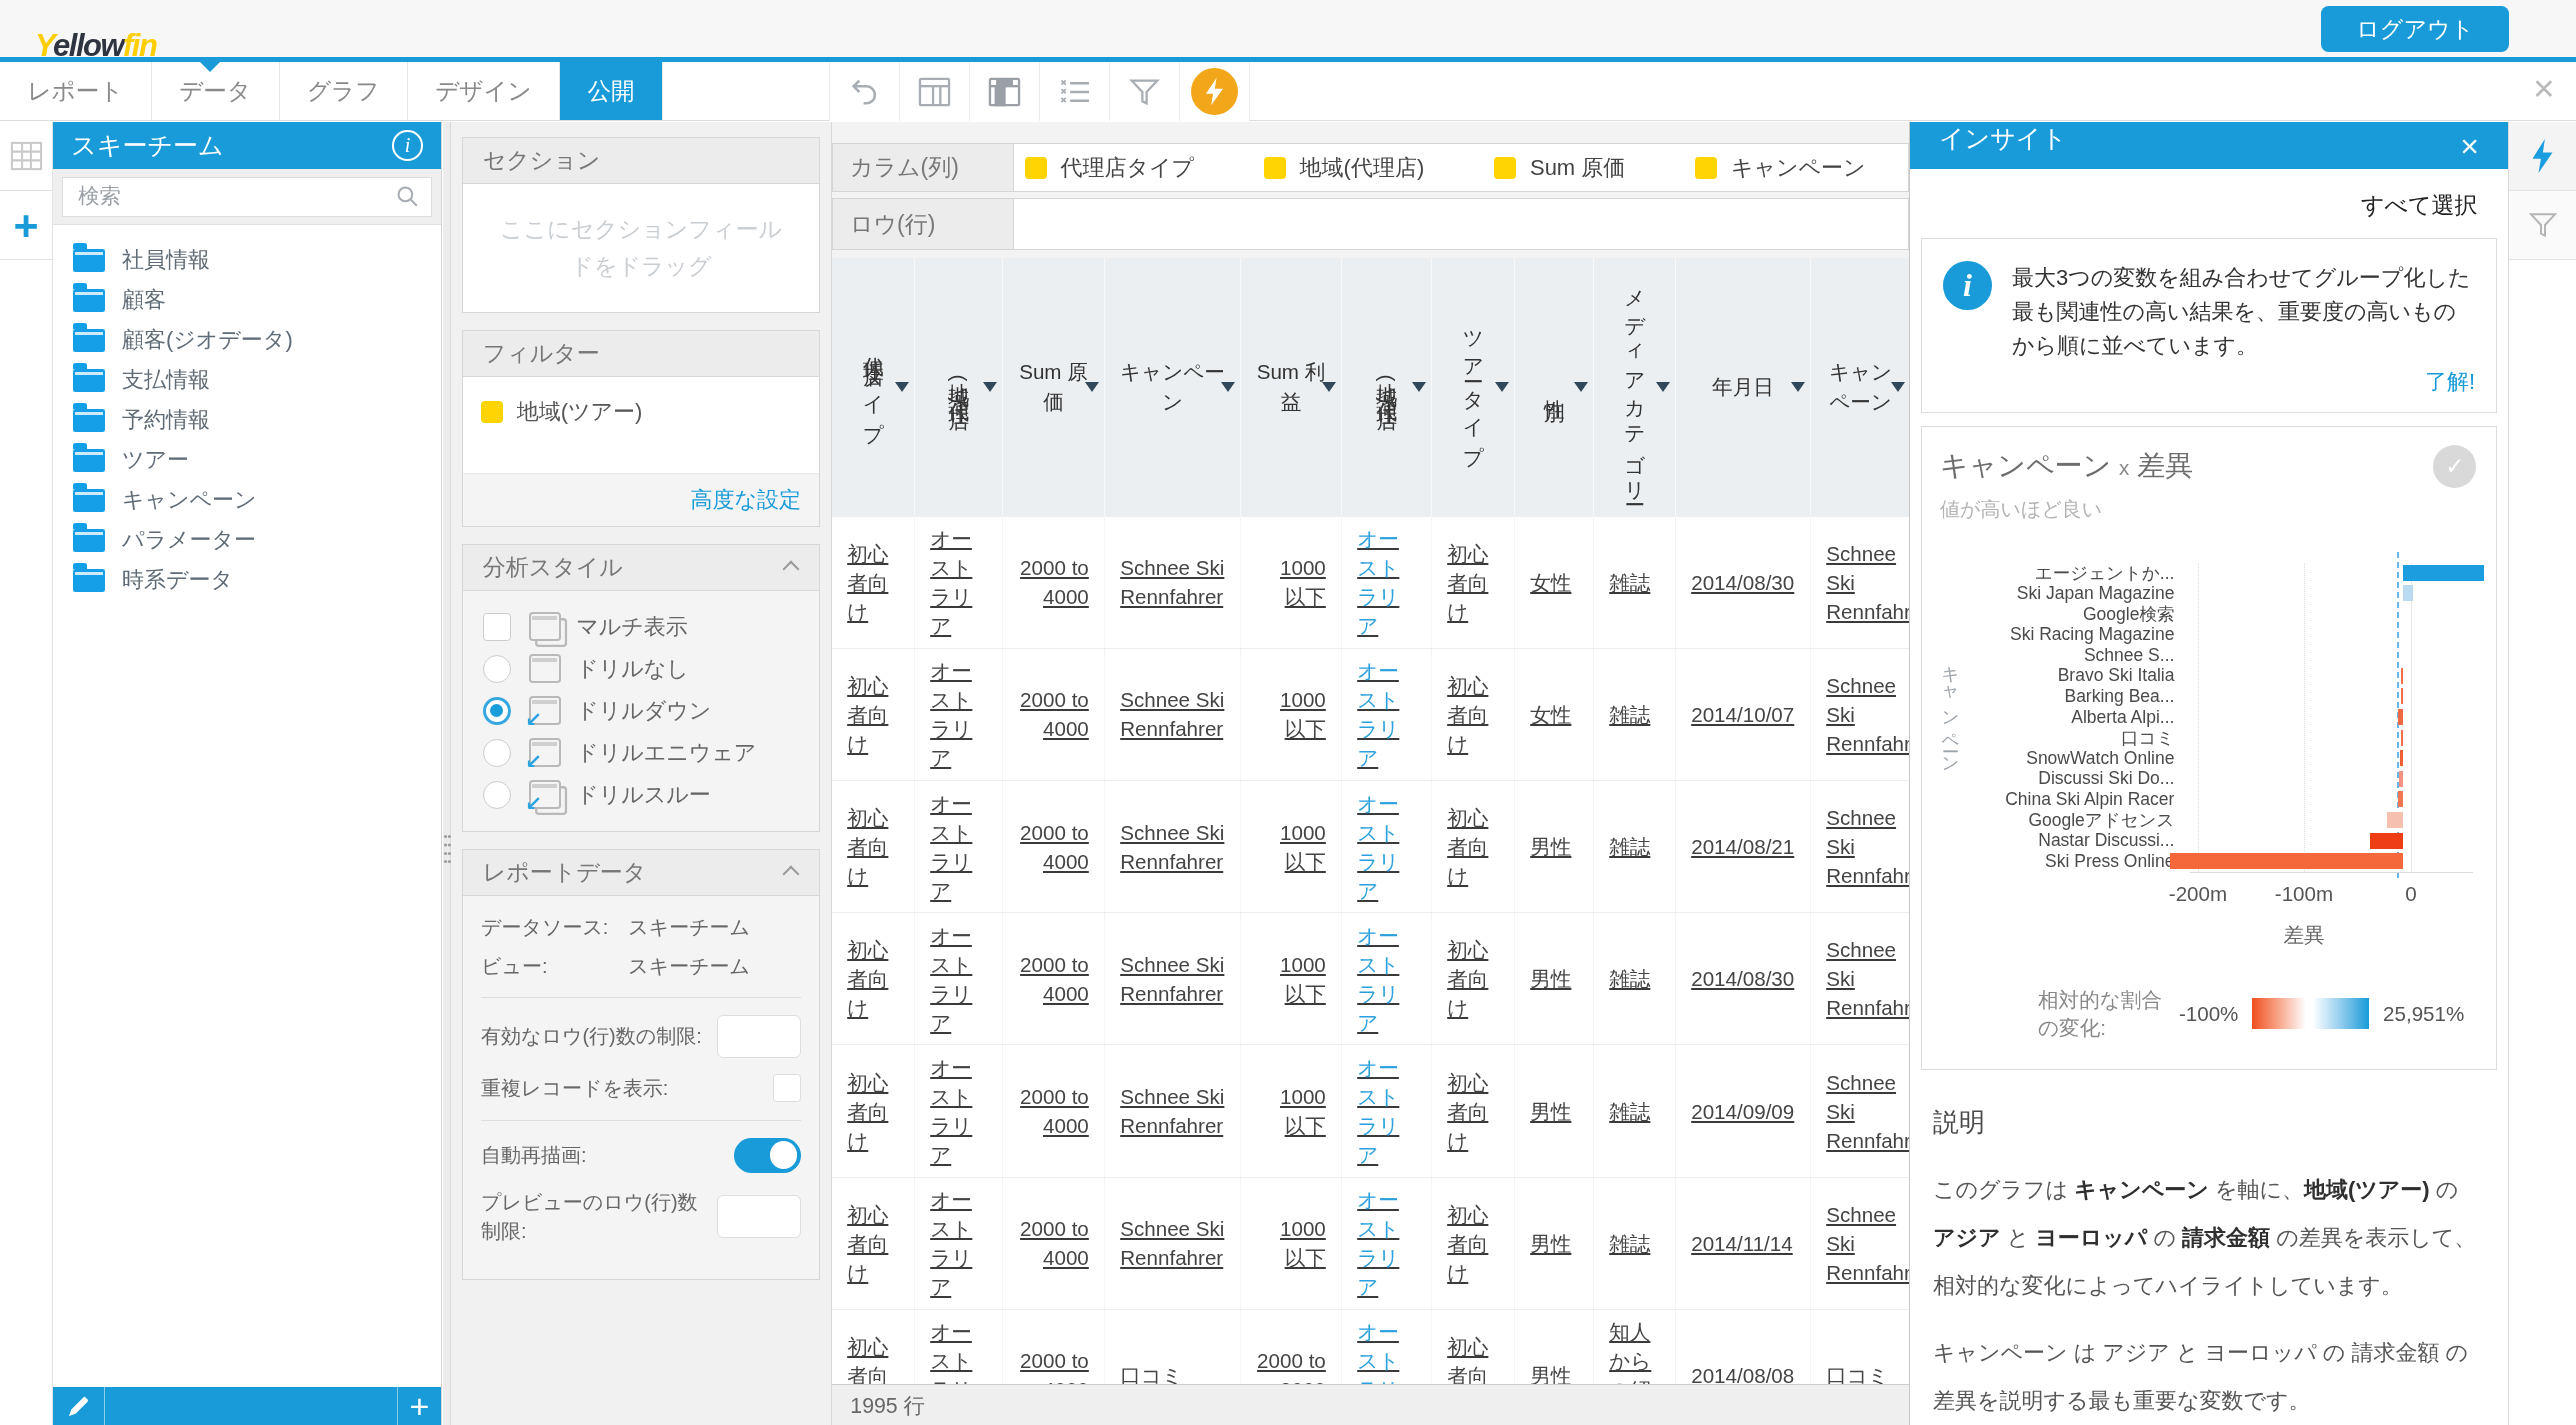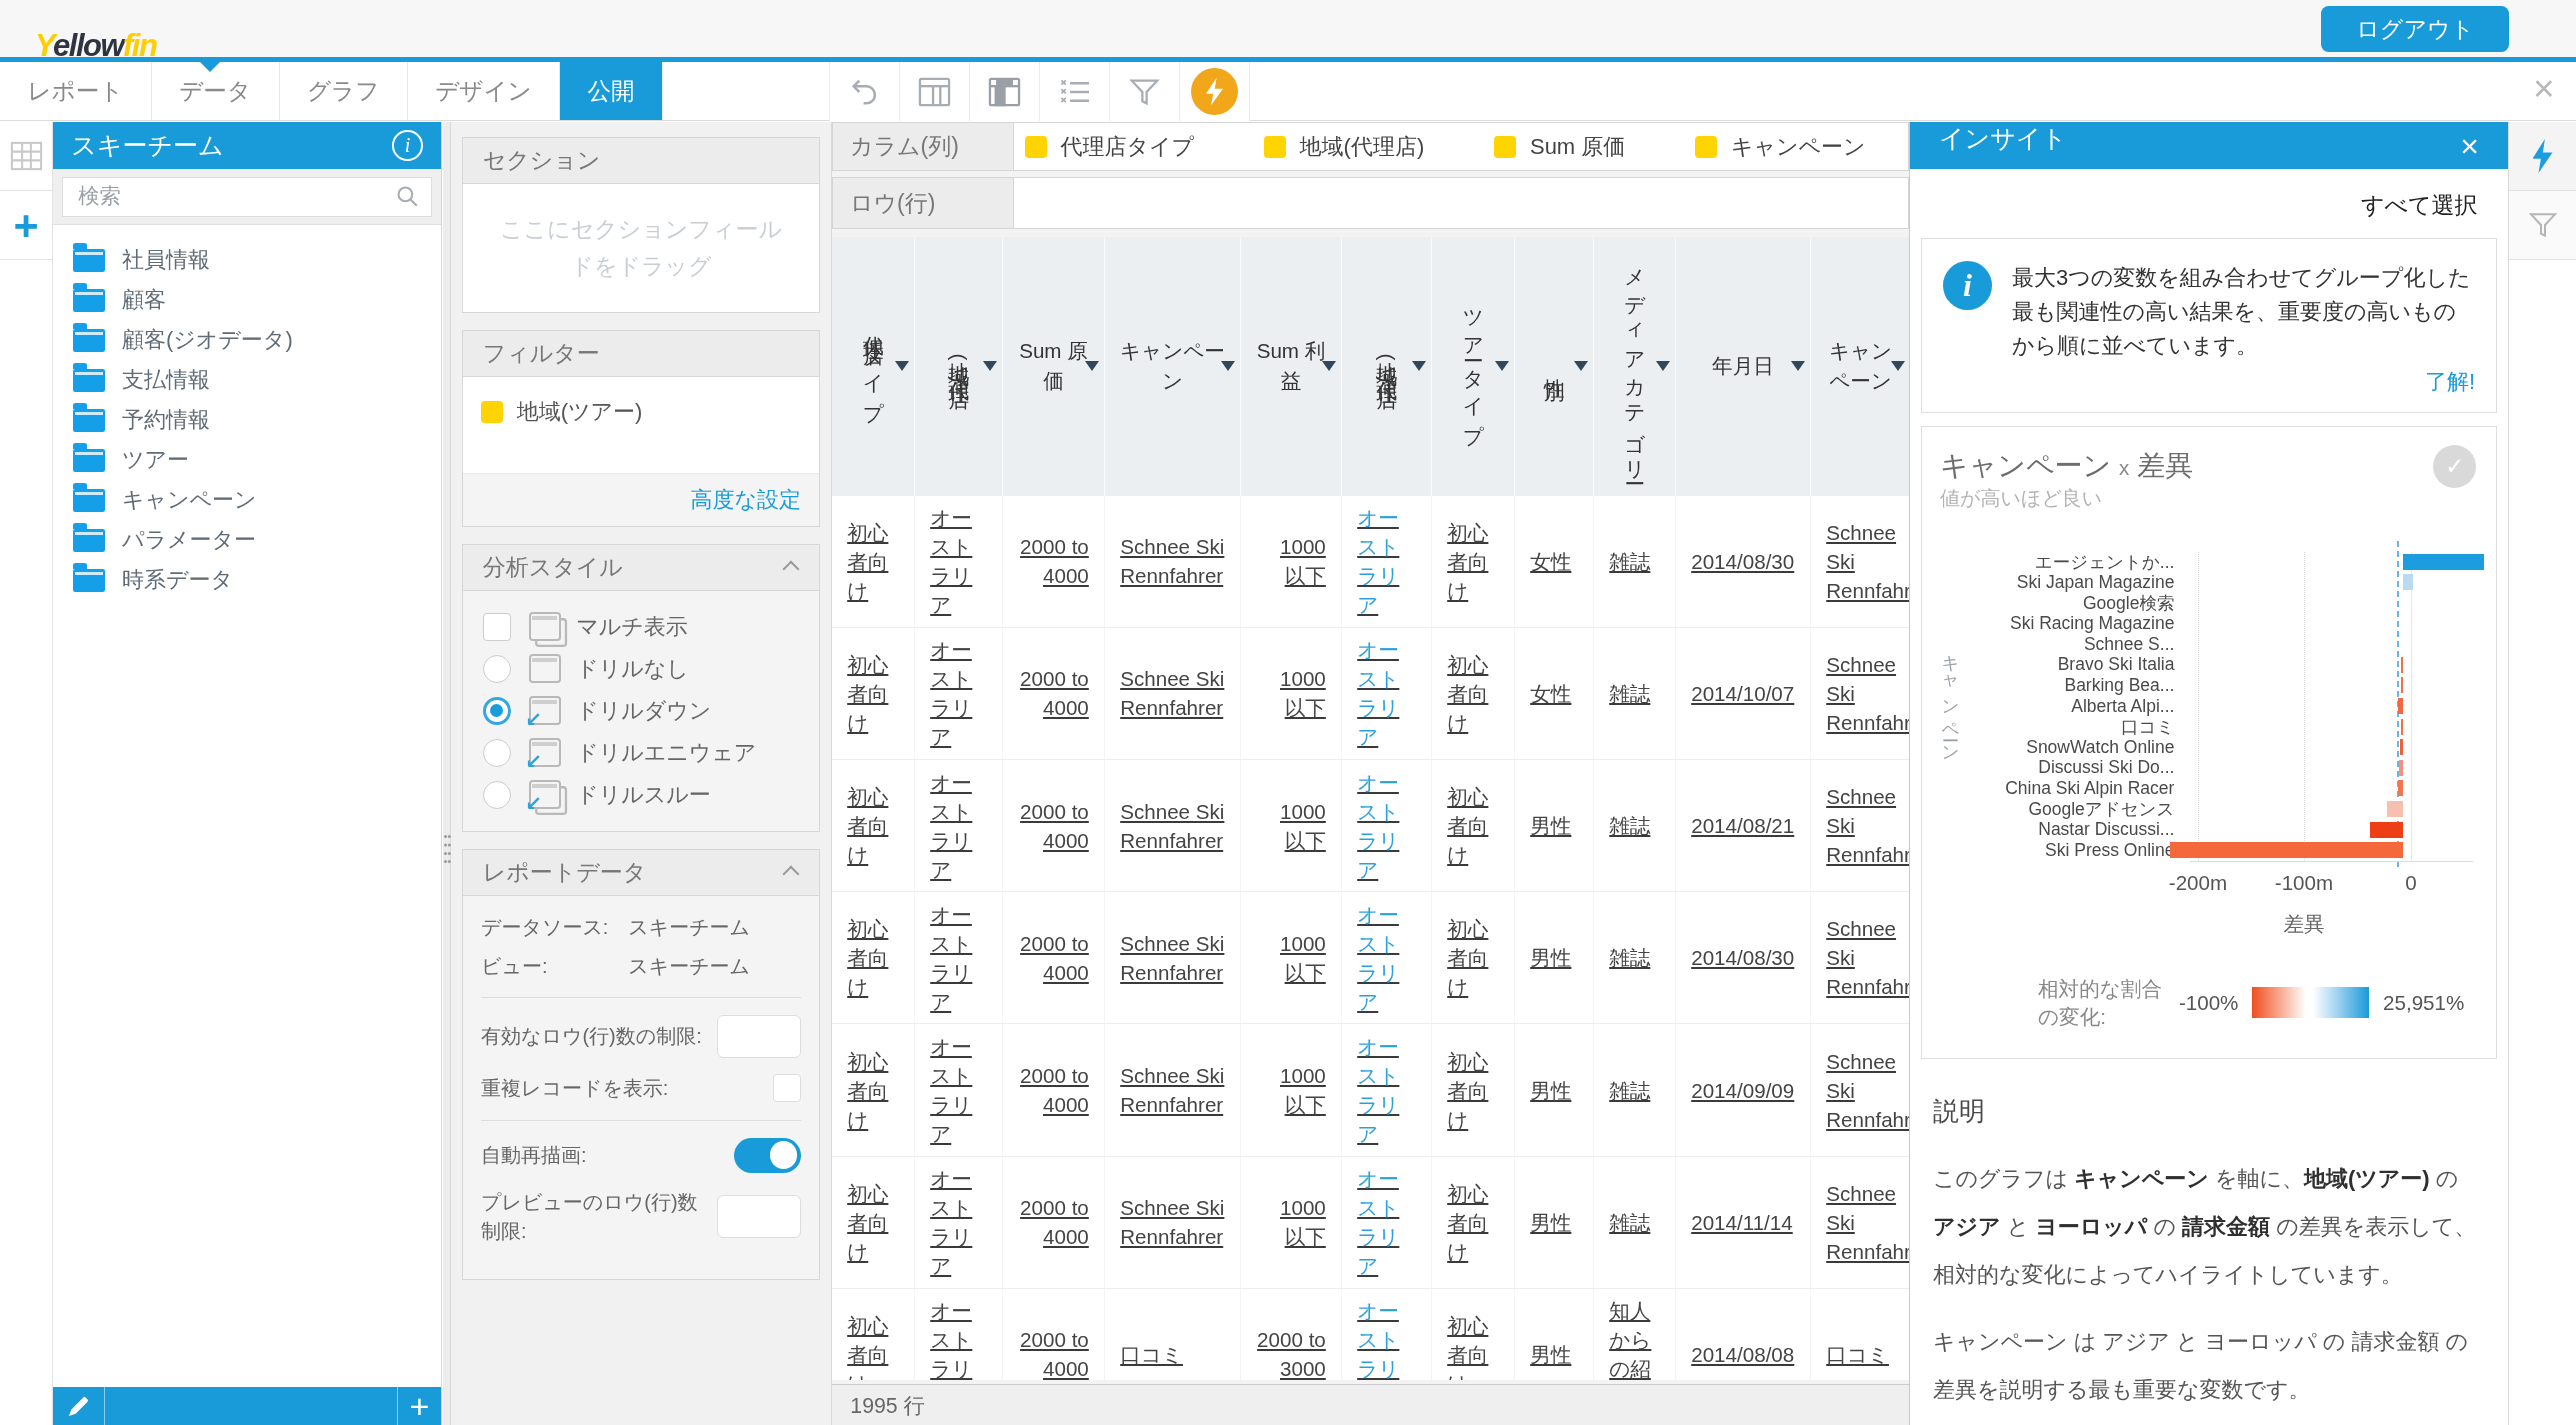--- a/index.html
+++ b/index.html
@@ -74,21 +74,21 @@
 .kv .k{width:46%;flex:none;}
 .rep-hr{border:none;border-top:0.8px solid #ddd;margin:17px 0;}
 .frow{display:flex;align-items:center;margin:15.2px 0;}
 .frow .lbl{flex:1;line-height:29px;}
 .inp{width:84px;height:43px;background:#fff;border:0.8px solid #ddd;border-radius:6.1px;flex:none;}
 .cb2{width:28px;height:28px;background:#fff;border:0.8px solid #ddd;border-radius:3.8px;flex:none;}
 .toggle{width:67px;height:35px;background:var(--blue);border-radius:17.5px;position:relative;flex:none;}
 .toggle::after{content:"";position:absolute;right:3.8px;top:3.8px;width:27.4px;height:27.4px;background:#fff;border-radius:50%;}
 
 #tablezone{position:absolute;left:832px;top:122px;bottom:0;width:1077px;background:#f3f3f3;overflow:hidden;}
-.pivot{display:flex;border:0.8px solid #d5d5d5;background:#fff;height:49px;margin-top:0;}
+.pivot{display:flex;border:0.8px solid #d5d5d5;background:#fff;height:49px;margin-top:21px;}
 .pivot .plabel{width:181px;background:#ececec;border-right:0.8px solid #d5d5d5;display:flex;align-items:center;padding-left:17px;font-size:23px;color:#777;flex:none;}
 .chips{display:flex;align-items:center;padding-left:10.7px;gap:70px;overflow:hidden;}
 .chips .chiprow{font-size:22px;color:#444;white-space:nowrap;}
 .pivot.rowp{margin-top:6.1px;height:52px;}
 .tbl{margin-top:7.6px;}
 .thead{display:flex;height:259px;background:#eceff1;}
 .th{position:relative;display:flex;align-items:center;justify-content:center;border-right:1.5px solid #f8f9fa;font-size:20.6px;color:#333;flex:none;}
 .th .hv{writing-mode:vertical-rl;text-orientation:mixed;letter-spacing:3.8px;line-height:1.2;}
 .th .hh{text-align:center;line-height:30.5px;padding:0 7.6px;}
 .sort{position:absolute;right:5.3px;top:50%;margin-top:-5.3px;width:0;height:0;border-left:7.6px solid transparent;border-right:7.6px solid transparent;border-top:10px solid #31475a;}
@@ -105,21 +105,21 @@
 .selall{text-align:right;padding:21.3px 30.5px 17px 0;font-size:23px;color:#222;}
 .card{margin:0 10.7px 12.2px;border:0.8px solid #ddd;background:#fff;}
 .info-row{display:flex;padding:21.3px 21.3px 4.6px;}
 .info-ic{width:49px;height:49px;border-radius:50%;background:var(--blue);color:#fff;font-family:"Liberation Serif",serif;font-style:italic;font-weight:bold;font-size:32px;display:flex;align-items:center;justify-content:center;margin-right:20px;flex:none;}
 .info-tx{font-size:22px;line-height:34px;color:#333;}
 .info-ok{text-align:right;color:var(--blue);font-size:22px;padding:0 21.3px 15.2px;}
 .chart-card{position:relative;padding:20px 18.3px 23px;}
 .cc-title{font-size:28px;color:#6d6d6d;}
 .cc-title .x{font-size:20.6px;color:#8a8a8a;}
 .cc-check{position:absolute;right:20px;top:18.3px;width:43px;height:43px;border-radius:50%;background:#d9d9d9;color:#fff;display:flex;align-items:center;justify-content:center;font-size:23px;border:none;}
-.cc-sub{font-size:20px;color:#b3b3b3;margin-top:0;}
+.cc-sub{font-size:20px;color:#b3b3b3;margin-top:11px;}
 .cc-plot{position:relative;margin-top:40px;height:386px;}
 .crow{display:flex;height:20.6px;align-items:center;}
 .clab{width:242px;padding-right:7.6px;text-align:right;font-size:17.5px;color:#4a4a4a;white-space:nowrap;overflow:hidden;flex:none;}
 .cbars{position:relative;flex:1;height:100%;}
 .grid{position:absolute;top:0;height:309px;border-left:1.5px dotted #dcdcdc;}
 .grid.zero{border-left:1.5px solid #e8e8e8;}
 .refline{position:absolute;top:-10.7px;height:326px;border-left:2.3px dashed #69b6e6;}
 .bar{position:absolute;top:2.3px;height:16px;}
 .axisline{position:absolute;left:250px;right:4.6px;top:309px;border-top:0.8px solid #dcdcdc;}
 .tick{position:absolute;top:319px;transform:translateX(-50%);font-size:20.6px;color:#555;}

